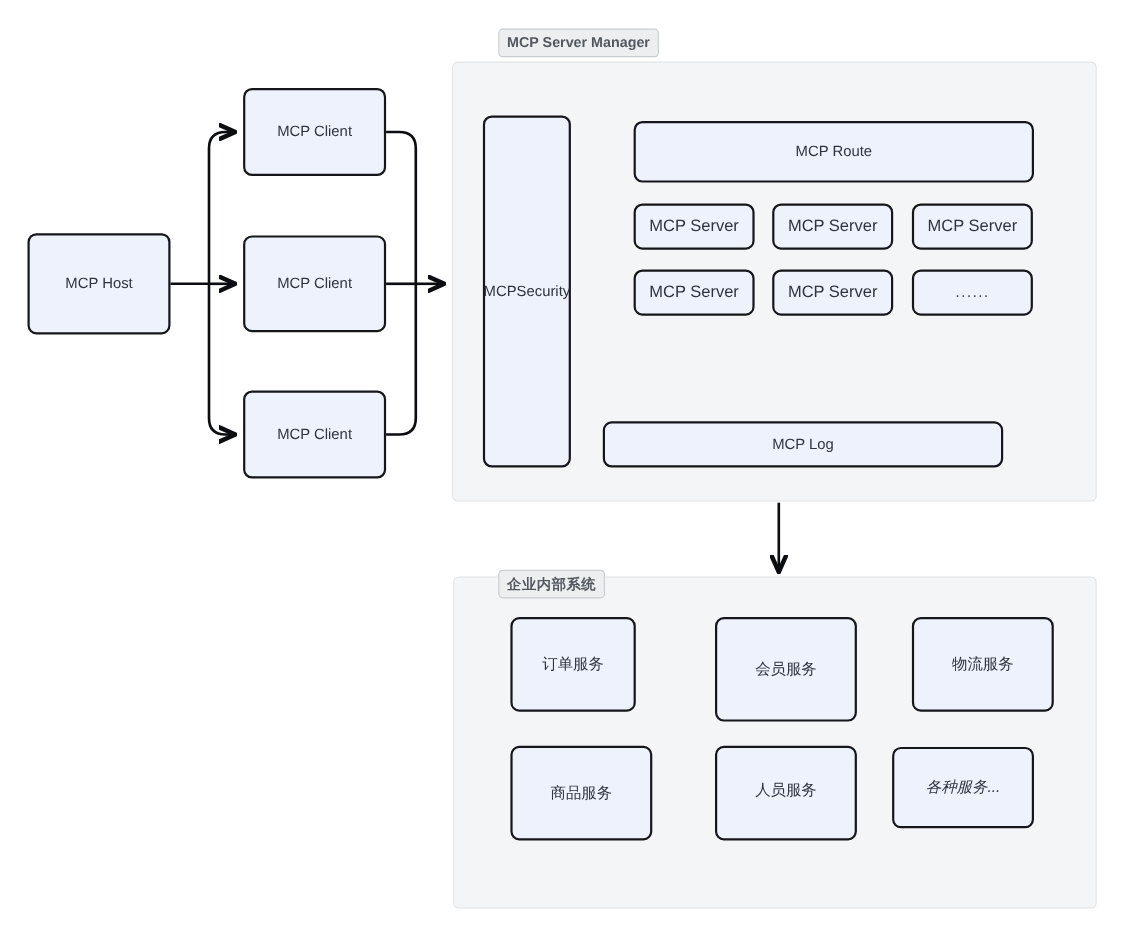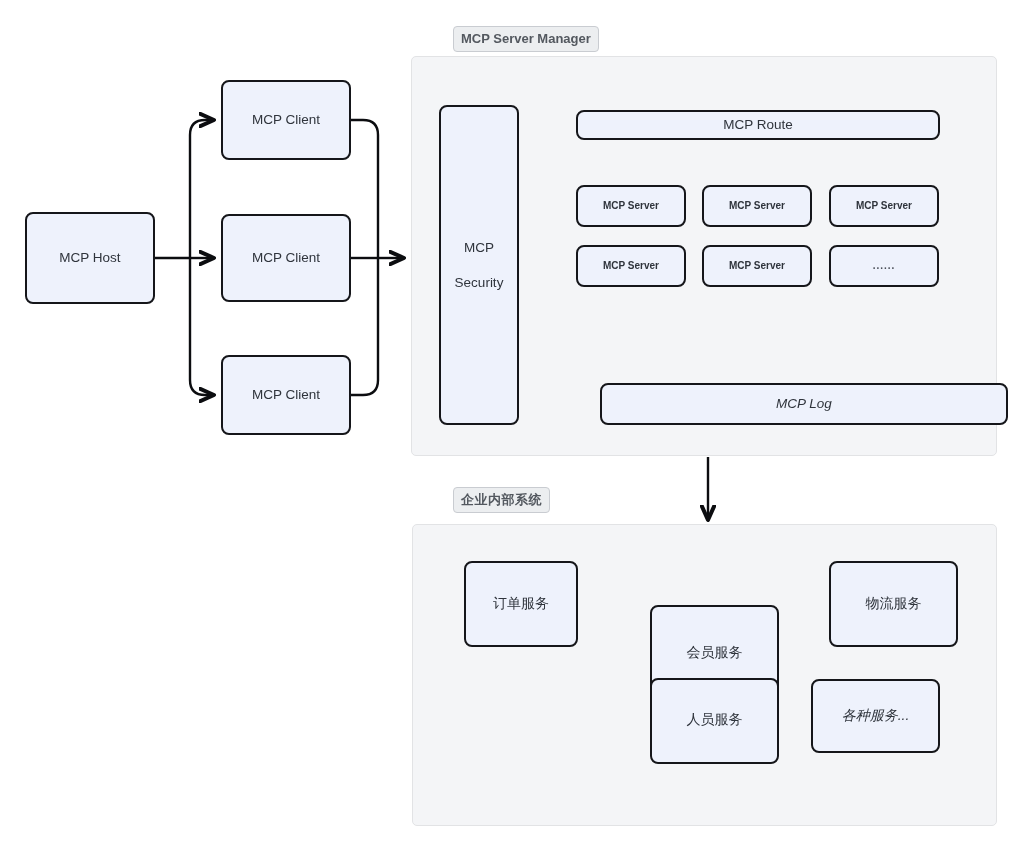--- a/index.html
+++ b/index.html
@@ -52,23 +52,23 @@
     box-sizing: border-box;
     display: flex;
     align-items: center;
     justify-content: center;
     text-align: center;
     color: #2f343c;
     font-size: 13.5px;
     line-height: 1.25;
     padding: 2px 6px;
   }
-  .node.small { font-size: 10px; font-weight: bold; }
+  .node.small { font-size: 15px; }
   .node.stacked {
-    flex-direction: column;
+    flex-direction: row;
     justify-content: center;
     line-height: 2.6;
   }
   .node.stacked span { display: block; }
   .node.cjk { font-size: 14px; }
   .node.dots { color: #4a4f58; letter-spacing: 1px; }
 
   
   #edges {
     position: absolute;
@@ -109,39 +109,40 @@
   </svg>
 
   <div class="group-panel" style="left:411px; top:56px; width:586px; height:400px;"></div>
   <div class="group-label" style="left:414px; top:26px;">MCP Server Manager</div>
 
   <div class="node stacked" style="left:439px; top:105px; width:80px; height:320px;">
     <span>MCP</span>
     <span>Security</span>
   </div>
 
-  <div class="node" style="left:576px; top:110px; width:364px; height:30px;">MCP Route</div>
+  <div class="node" style="left:576px; top:110px; width:364px; height:56px;">MCP Route</div>
 
   <div class="node small" style="left:576px; top:185px; width:110px; height:42px;">MCP Server</div>
   <div class="node small" style="left:702px; top:185px; width:110px; height:42px;">MCP Server</div>
   <div class="node small" style="left:829px; top:185px; width:110px; height:42px;">MCP Server</div>
 
   <div class="node small" style="left:576px; top:245px; width:110px; height:42px;">MCP Server</div>
   <div class="node small" style="left:702px; top:245px; width:110px; height:42px;">MCP Server</div>
   <div class="node small dots" style="left:829px; top:245px; width:110px; height:42px;">......</div>
 
-  <div class="node" style="left:600px; top:383px; width:408px; height:42px;font-style:italic;">MCP Log</div>
+  <div class="node" style="left:548px; top:383px; width:364px; height:42px;">MCP Log</div>
 
   <div class="group-panel" style="left:412px; top:524px; width:585px; height:302px;"></div>
-  <div class="group-label cjk" style="left:414px; top:487px;text-align:right;">企业内部系统</div>
+  <div class="group-label cjk" style="left:414px; top:518px;text-align:right;">企业内部系统</div>
 
   <div class="node cjk" style="left:464px; top:561px; width:114px; height:86px;">订单服务</div>
-  <div class="node cjk" style="left:650px; top:561px; width:129px; height:95px;margin-top:44px;">会员服务</div>
+  <div class="node cjk" style="left:650px; top:561px; width:129px; height:95px;">会员服务</div>
   <div class="node cjk" style="left:829px; top:561px; width:129px; height:86px;">物流服务</div>
 
+  <div class="node cjk" style="left:464px; top:678px; width:129px; height:86px;">商品服务</div>
   <div class="node cjk" style="left:650px; top:678px; width:129px; height:86px;font-family:Liberation Mono, monospace;">人员服务</div>
   <div class="node cjk" style="left:811px; top:679px; width:129px; height:74px;font-style:italic;">各种服务...</div>
 
   <div class="node" style="left:25px; top:212px; width:130px; height:92px;">MCP Host</div>
 
   <div class="node" style="left:221px; top:80px; width:130px; height:80px;">MCP Client</div>
   <div class="node" style="left:221px; top:214px; width:130px; height:88px;">MCP Client</div>
   <div class="node" style="left:221px; top:355px; width:130px; height:80px;">MCP Client</div>
 
 </div>

